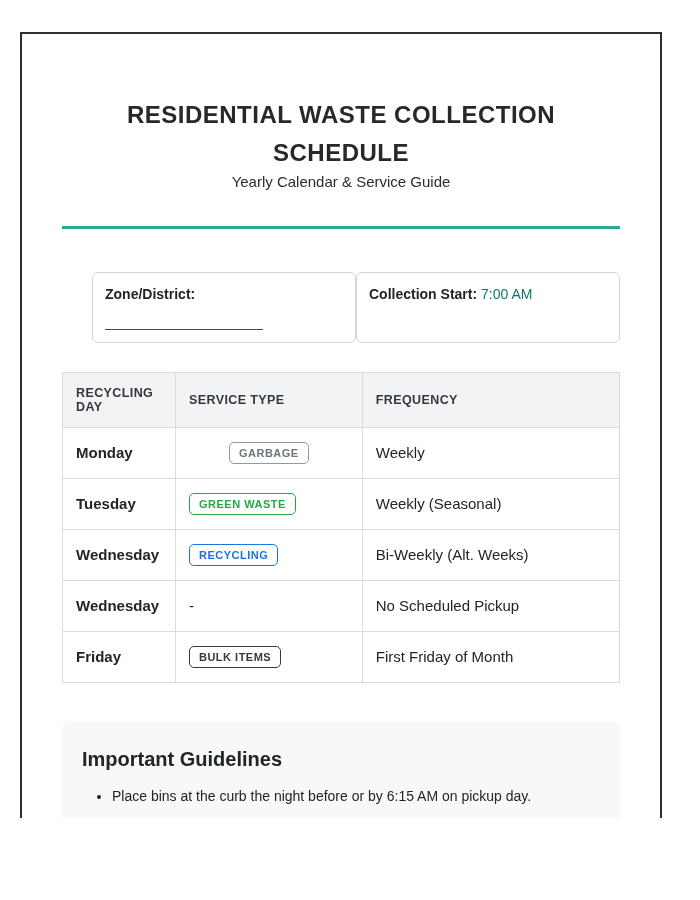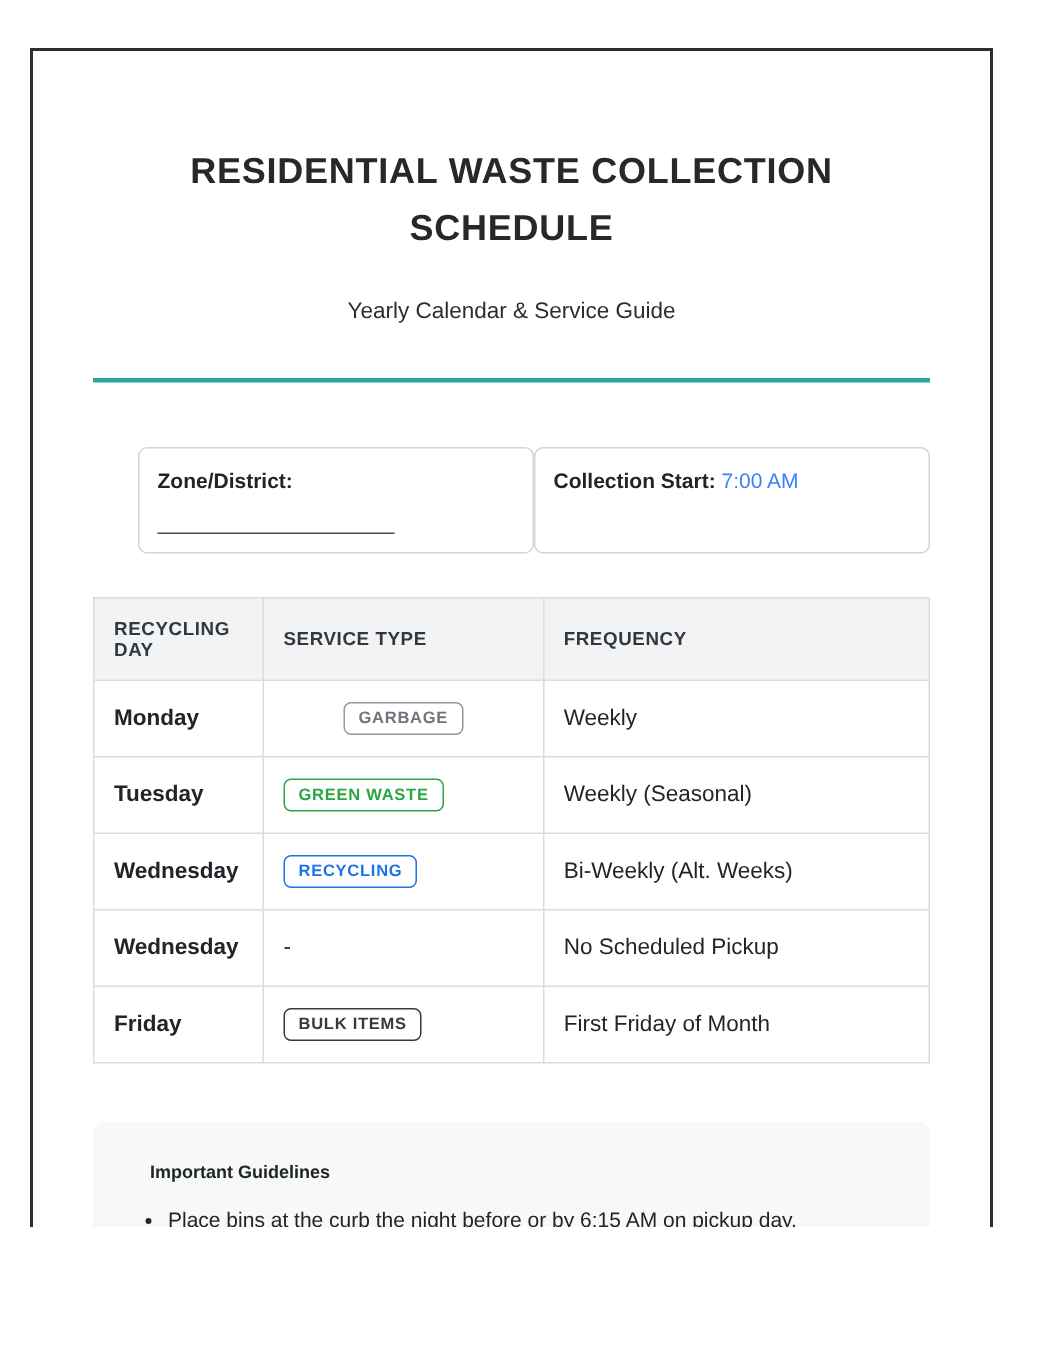--- a/index.html
+++ b/index.html
@@ -23,21 +23,20 @@
   .doc-title {
     margin: 62px 18px 0;
     text-align: center;
     font-size: 24px;
     font-weight: bold;
     letter-spacing: 0.5px;
     line-height: 1.6;
     color: #26282b;
   }
   .doc-subtitle {
-    margin-top: 26px;
     text-align: center;
     font-size: 15px;
     color: #2b2d30;
   }
   .divider {
     margin-top: 36px;
     height: 3px;
     background: #2aa79d;
     border: none;
   }
@@ -48,21 +47,21 @@
   }
   .info-box {
     flex: 1;
     border: 1px solid #d3d5d8;
     border-radius: 6px;
     padding: 13px 12px 12px;
     min-height: 68px;
     font-size: 14px;
   }
   .info-label { font-weight: bold; color: #212529; }
-  .info-value { color: #3b82f6; text-align: center; }
+  .info-value { color: #0f766e; text-align: center; }
   .blank-line {
     display: block;
     width: 158px;
     height: 20px;
     border-bottom: 1px solid #4a4a4a;
     margin-top: 8px;
   }
   table.schedule {
     margin-top: 29px;
     width: 100%;
@@ -107,24 +106,23 @@
   .badge-dark  { color: #343a40; border-color: #343a40; }
   .badge-plain { font-size: 15px; color: #212529; }
   .guidelines {
     margin-top: 39px;
     background: #f7f8f8;
     border-radius: 8px;
     padding: 26px 20px 24px;
     min-height: 150px;
   }
   .guidelines-heading {
-    font-size: 12px;
+    font-size: 20px;
     font-weight: bold;
     color: #212529;
-    margin-left: 18px;
   }
   .guidelines ul {
     margin-top: 17px;
     padding-left: 30px;
   }
   .guidelines li {
     font-size: 14px;
     color: #212529;
   }
 </style>

